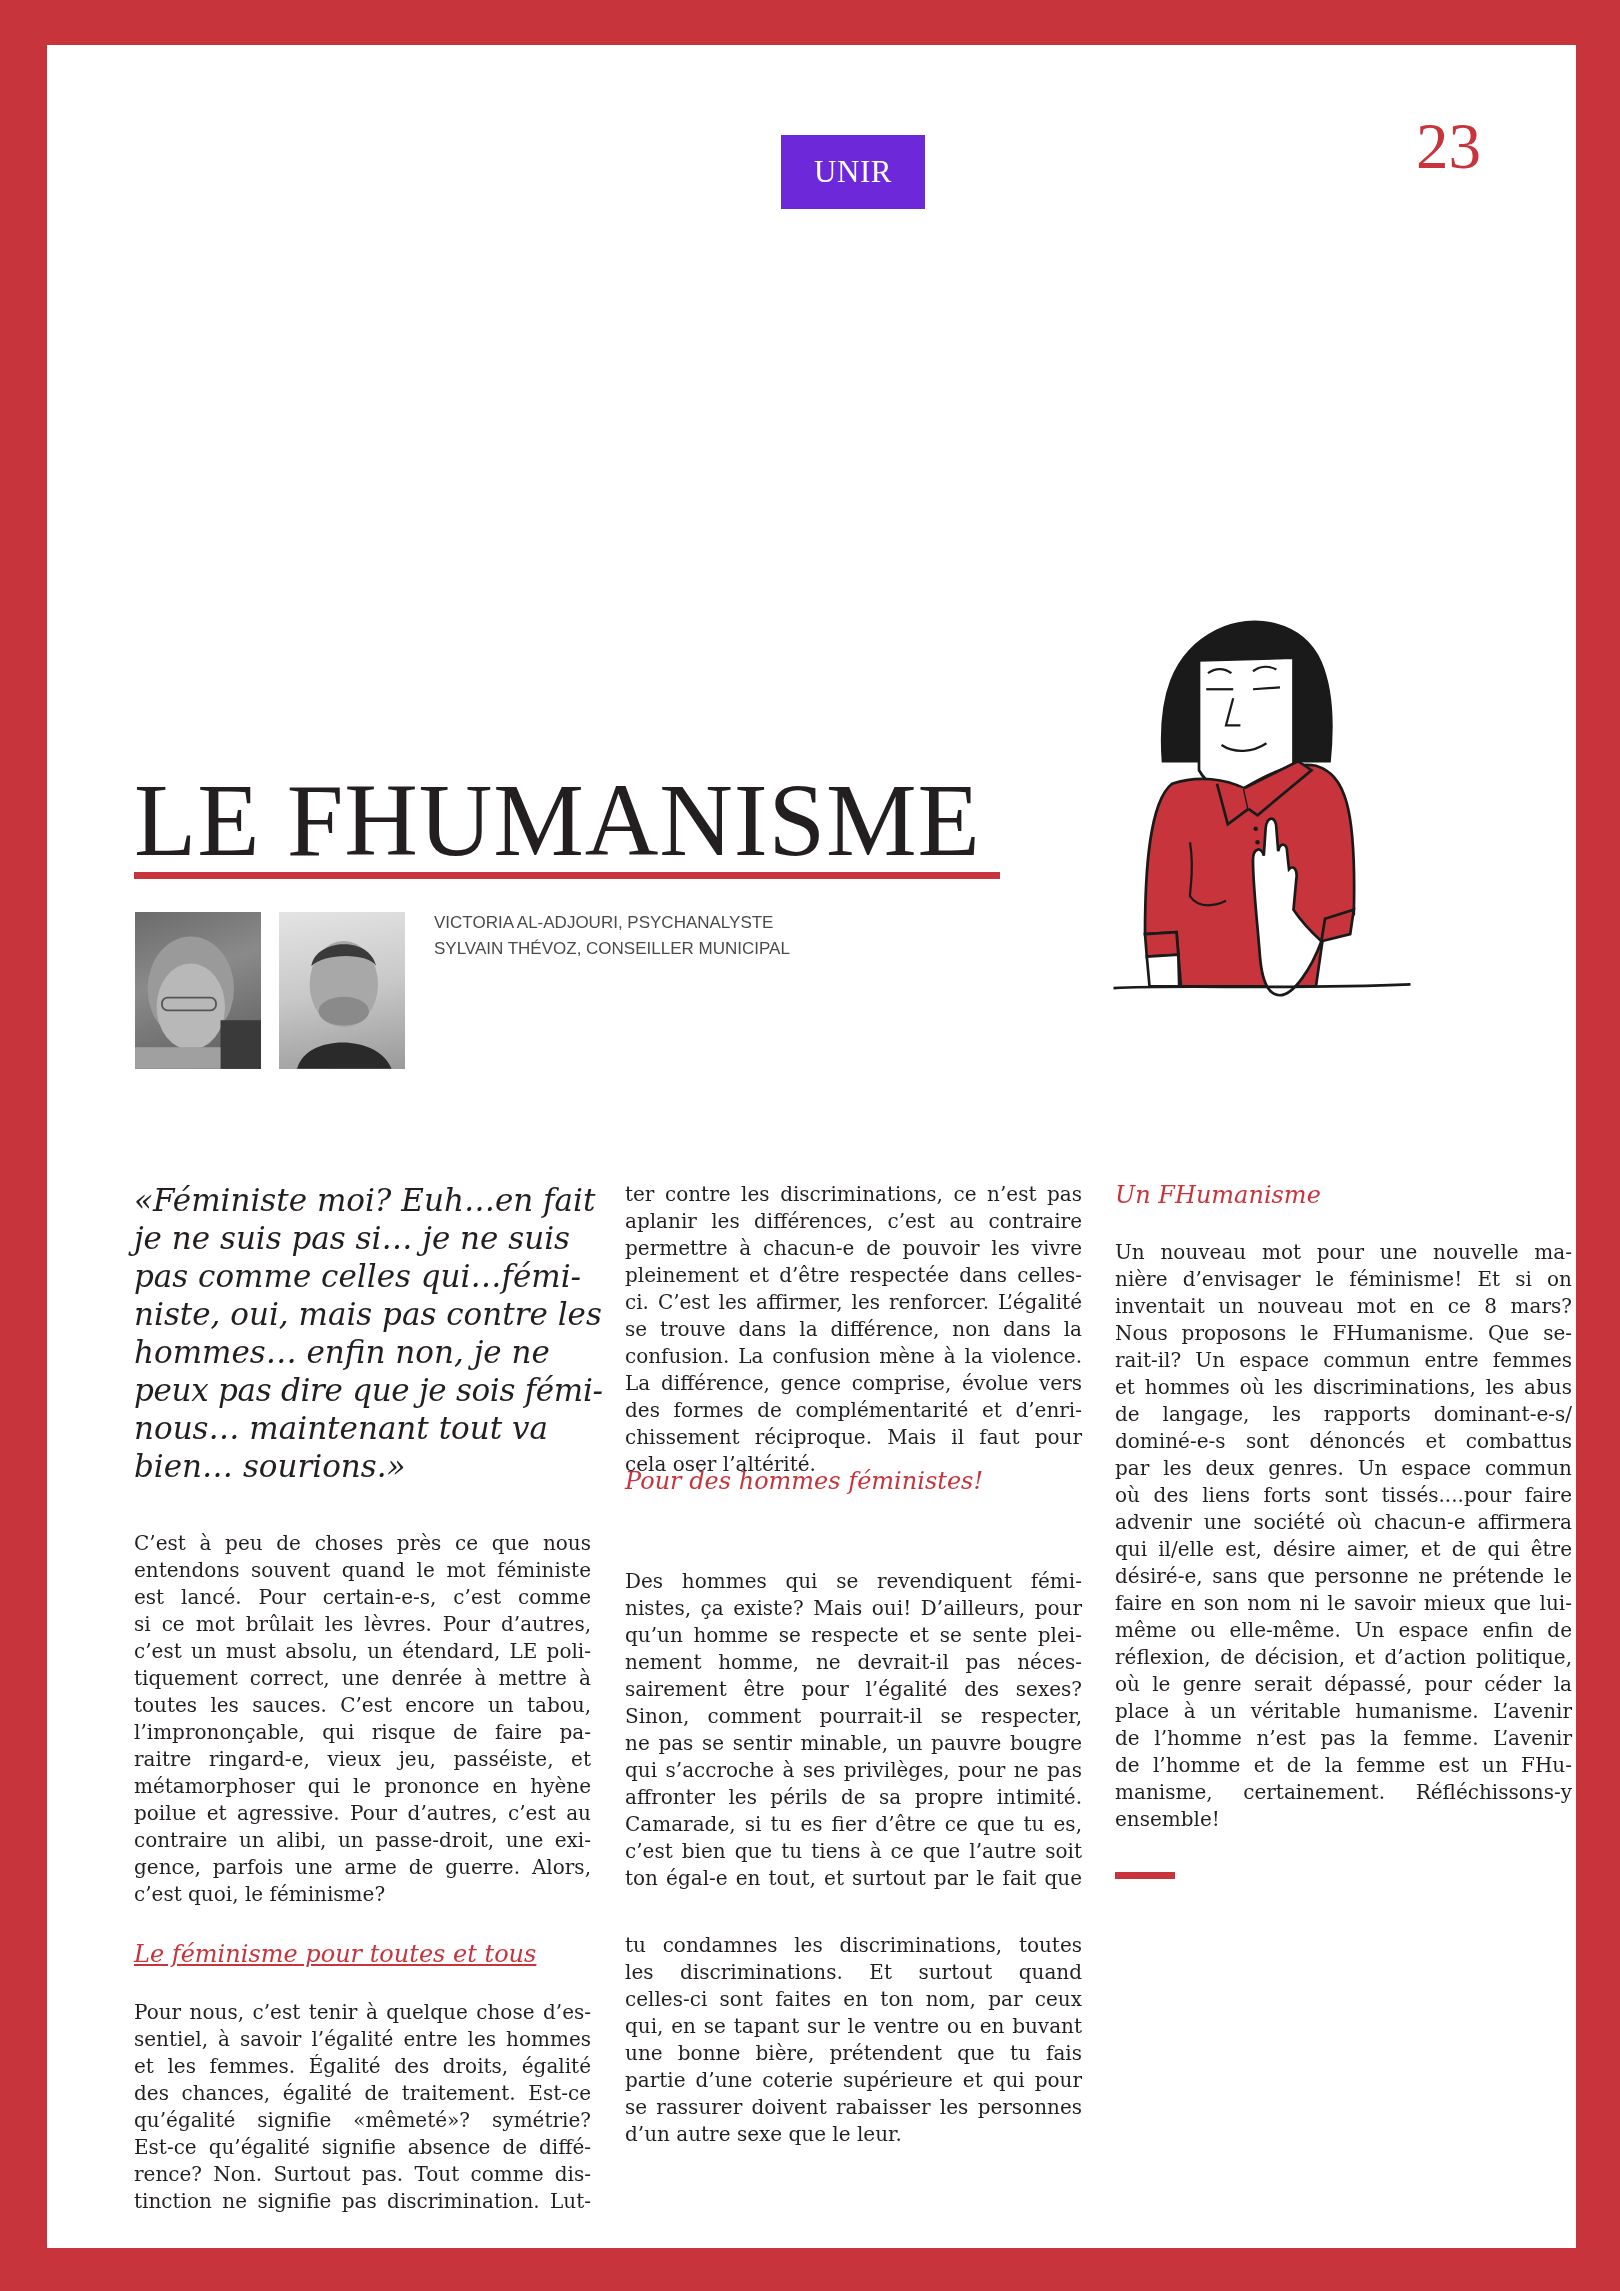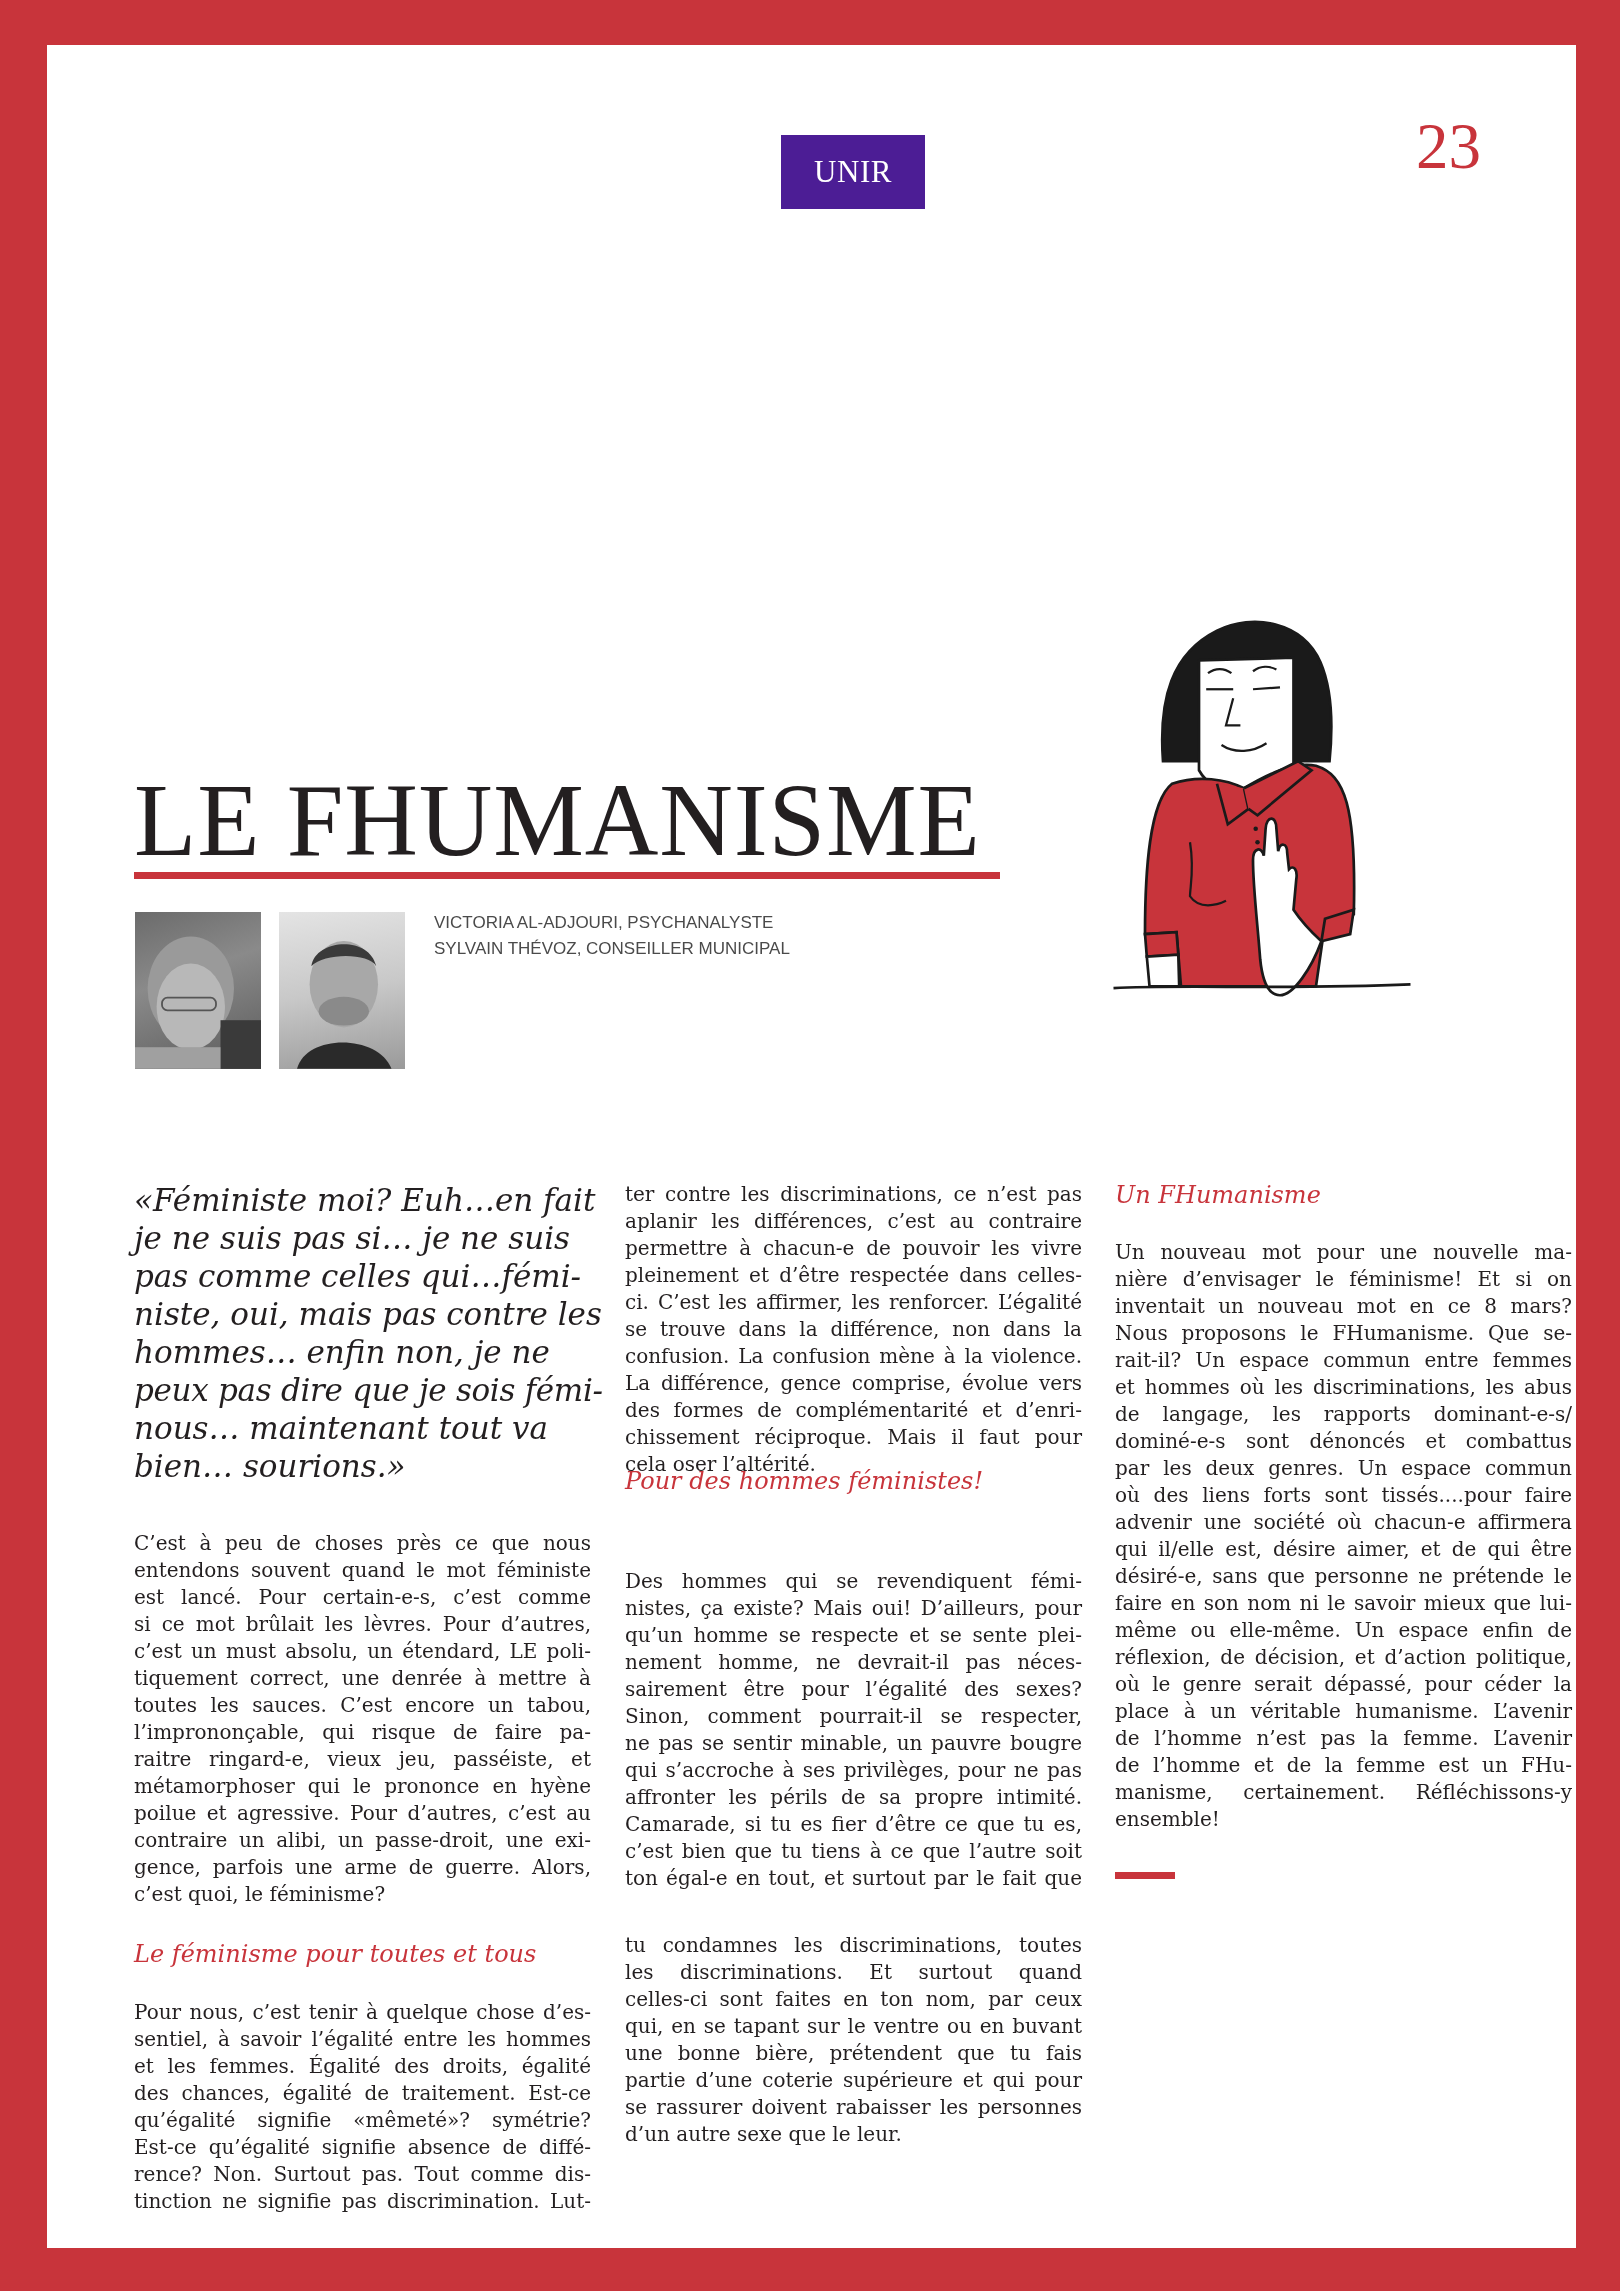--- a/index.html
+++ b/index.html
@@ -14,21 +14,21 @@
   .page {
     position: absolute;
     left: 47px; top: 45px;
     width: 1529px; height: 2203px;
     background: #ffffff;
   }
   .section-tag {
     position: absolute;
     left: 734px; top: 90px;
     width: 144px; height: 74px;
-    background: #4c1d95;
+    background: #6d28d9;
     color: #ffffff;
     font-family: "Liberation Serif", serif;
     font-size: 31px;
     display: flex; align-items: center; justify-content: center;
     letter-spacing: 0.5px;
   }
   .page-number {
     position: absolute;
     right: 95px; top: 65px;
     color: #c8343b;
@@ -210,21 +210,21 @@
       <span class="ln" style="display: block;">tiquement correct, une denrée à mettre à</span>
       <span class="ln" style="display: block;">toutes les sauces. C’est encore un tabou,</span>
       <span class="ln" style="display: block;">l’imprononçable, qui risque de faire pa-</span>
       <span class="ln" style="display: block;">raitre ringard-e, vieux jeu, passéiste, et</span>
       <span class="ln" style="display: block;">métamorphoser qui le prononce en hyène</span>
       <span class="ln" style="display: block;">poilue et agressive. Pour d’autres, c’est au</span>
       <span class="ln" style="display: block;">contraire un alibi, un passe-droit, une exi-</span>
       <span class="ln" style="display: block;">gence, parfois une arme de guerre. Alors,</span>
       <span class="ln last" style="display: block;">c’est quoi, le féminisme?</span>
     </div>
-  <div class="subhead" style="left:87px; top:1895px;">Le féminisme pour toutes et tous</div>
+  <div class="subhead" style="left:87px; top:1895px;text-decoration:underline;">Le féminisme pour toutes et tous</div>
   <div class="col col1" style="top:1954px" id="c1b">
       <span class="ln" style="display: block;">Pour nous, c’est tenir à quelque chose d’es-</span>
       <span class="ln" style="display: block;">sentiel, à savoir l’égalité entre les hommes</span>
       <span class="ln" style="display: block;">et les femmes. Égalité des droits, égalité</span>
       <span class="ln" style="display: block;">des chances, égalité de traitement. Est-ce</span>
       <span class="ln" style="display: block;">qu’égalité signifie «mêmeté»? symétrie?</span>
       <span class="ln" style="display: block;">Est-ce qu’égalité signifie absence de diffé-</span>
       <span class="ln" style="display: block;">rence? Non. Surtout pas. Tout comme dis-</span>
       <span class="ln" style="display: block;">tinction ne signifie pas discrimination. Lut-</span>
     </div>

